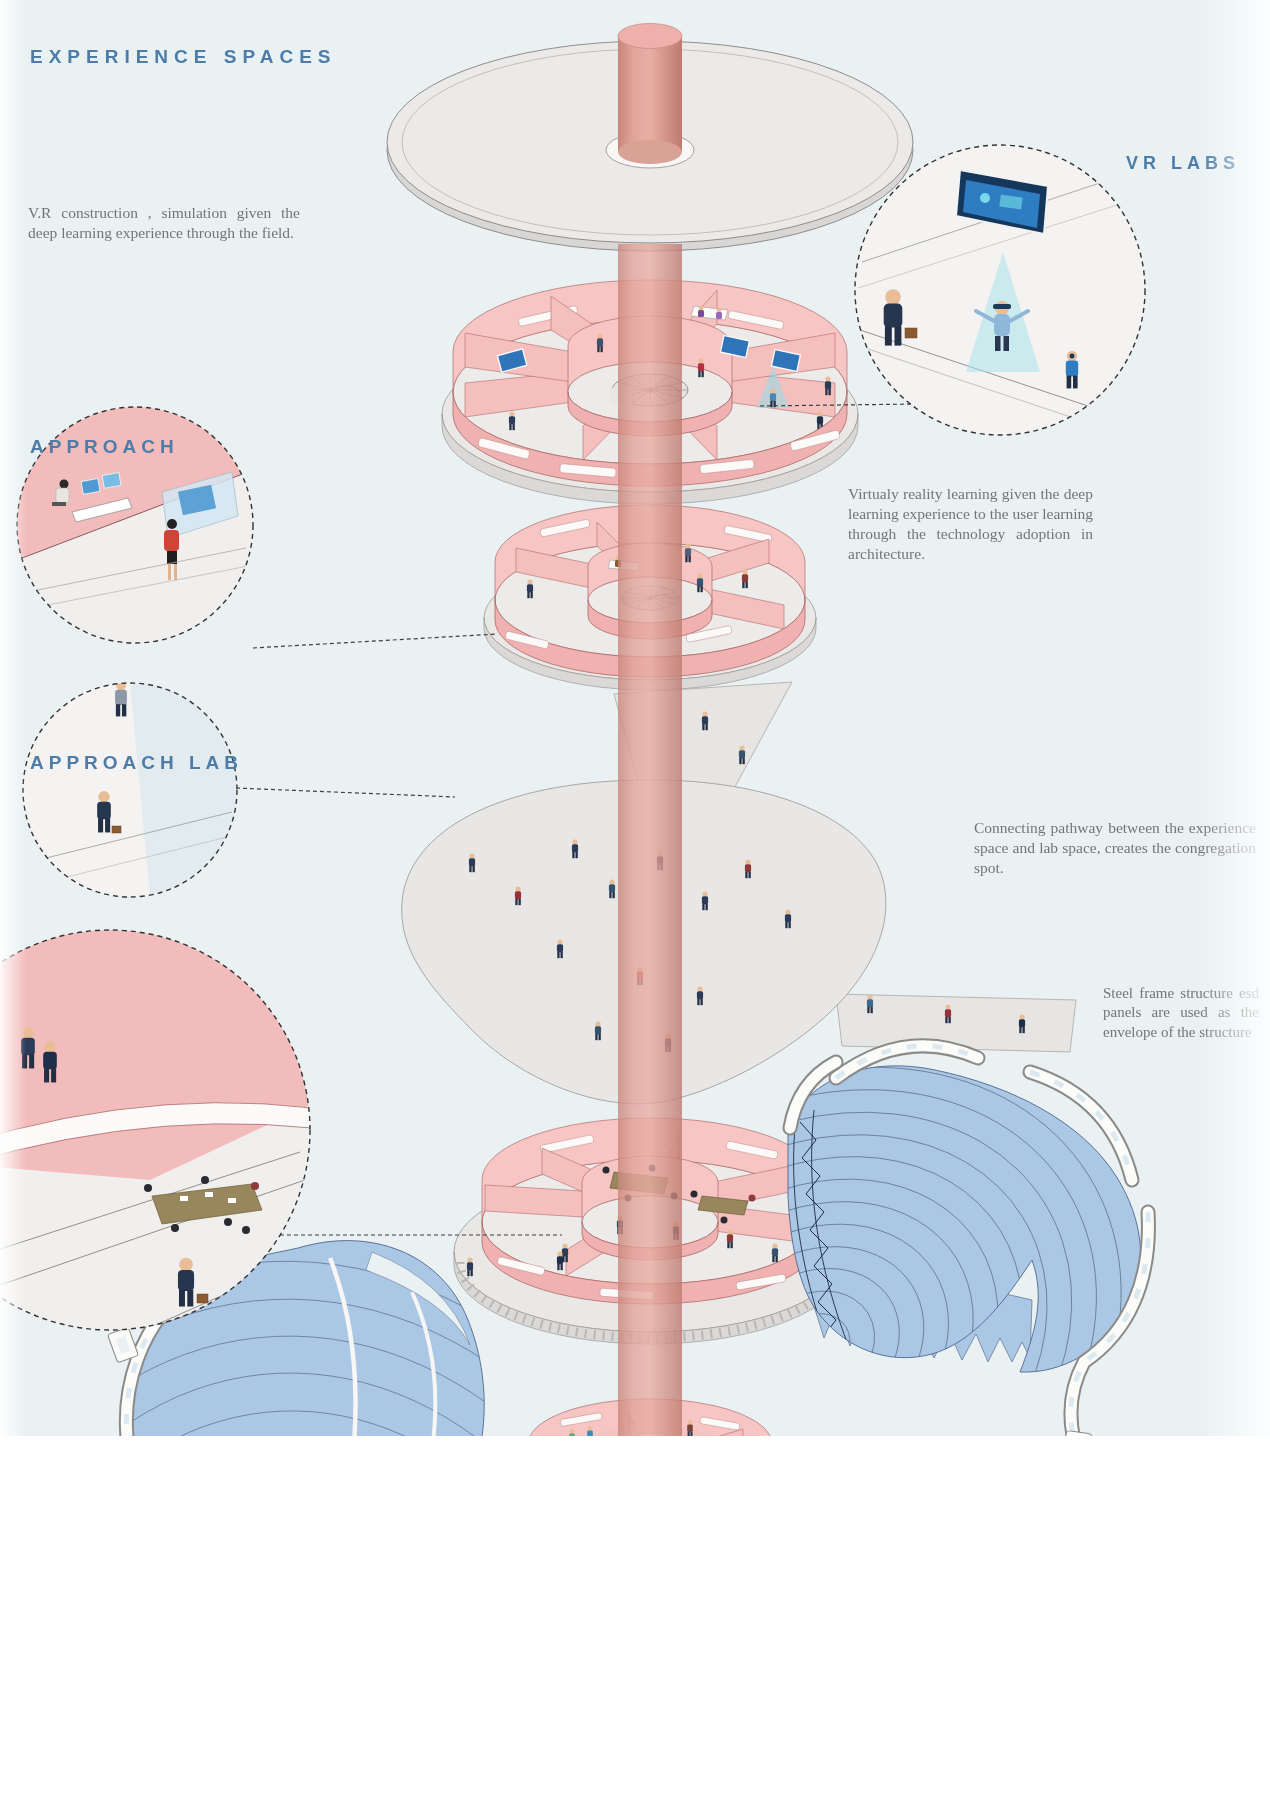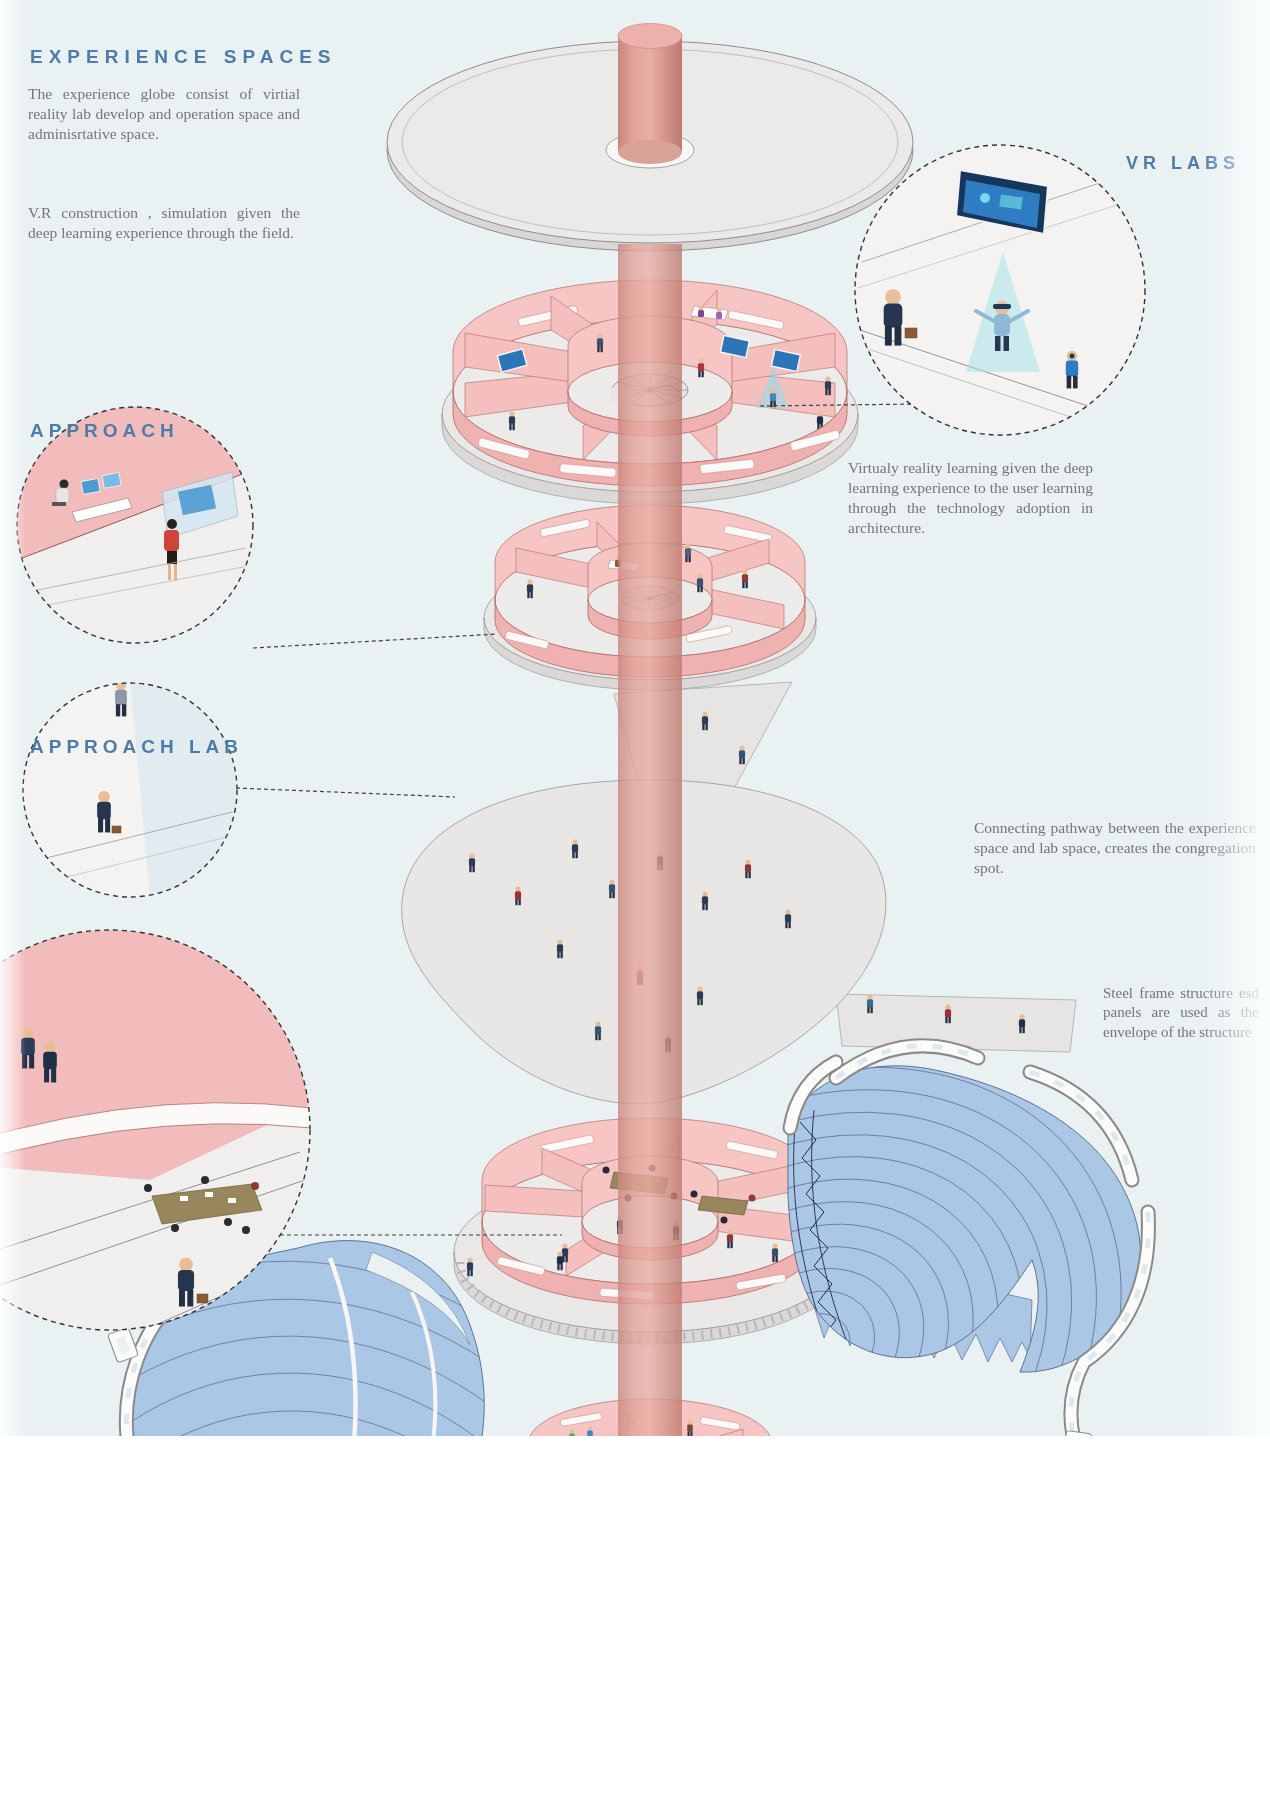--- a/index.html
+++ b/index.html
@@ -7,21 +7,21 @@
          background:var(--background,#e9f1f3);
          font-family:"Liberation Serif",serif;}
   .edge-l{position:absolute;left:0;top:0;width:26px;height:100%;
           background:linear-gradient(90deg,rgba(255,255,255,.9),rgba(255,255,255,0));}
   .edge-r{position:absolute;right:0;top:0;width:70px;height:100%;
           background:linear-gradient(270deg,rgba(252,255,255,.95),rgba(255,255,255,0));}
   svg{position:absolute;left:0;top:0;}
   .heading{position:absolute;font-family:"Liberation Sans",sans-serif;
            color:var(--heading-blue,#4d7ca8);font-weight:700;white-space:nowrap;}
   .h1{font-size:19px;letter-spacing:6px;}
-  .h2{font-size:19px;letter-spacing:5px;}
+  .h2{font-size:19px;letter-spacing:5px;margin-top:16px;}
   .h3{font-size:18px;letter-spacing:5px;}
   .para{position:absolute;color:var(--body-text-gray,#757575);font-size:15.5px;
         line-height:1.29;text-align:justify;}
   .para.small{font-size:15px;}
   
   .pinkF{fill:#f0b1b1;stroke:#ad6b6a;stroke-width:.8}
   .pinkB{fill:#f7c6c4;stroke:#ad6b6a;stroke-width:.7}
   .floorE{fill:#ecebe9;stroke:#ad6b6a;stroke-width:.7}
   .plate{fill:#eae8e6;stroke:#9a9896;stroke-width:.8}
   .plateRim{fill:#dbd9d7;stroke:#9a9896;stroke-width:.7}
@@ -517,32 +517,31 @@
         <circle cx="1235" cy="1705" r="4" fill="#888"></circle>
       </g>
       <path d="M1130,1700 Q1200,1660 1255,1672" fill="none" stroke="#333" stroke-width="1"></path>
     </g>
     <circle class="ccirc" cx="1055" cy="1600" r="148"></circle>
   </g>
 </svg>
 
 <div class="heading h1" style="left:30px;top:46px">EXPERIENCE SPACES</div>
 
-<div class="para" style="left:28px;top:84px;width:272px">The experience globe consist of virtial reality lab develop and operation space and adminisrtative space.</div>
 
 
 <div class="para" style="left:28px;top:203px;width:272px">V.R construction , simulation given the deep learning experience through the field.</div>
 
 <div class="heading h2" style="left:30px;top:420px">APPROACH</div>
 
 <div class="heading h2" style="left:30px;top:736px">APPROACH LAB</div>
 
 <div class="heading h3" style="left:1126px;top:153px">VR LABS</div>
 
-<div class="para" style="left:848px;top:458px;width:245px">Virtualy reality learning given the deep learning experience to the user learning through the technology adoption in architecture.</div>
+<div class="para" style="left:848px;top:484px;width:245px">Virtualy reality learning given the deep learning experience to the user learning through the technology adoption in architecture.</div>
 
 <div class="para" style="left:974px;top:818px;width:282px">Connecting pathway between the experience space and lab space, creates the congregation spot.</div>
 
 <div class="para small" style="left:1103px;top:984px;width:156px">Steel frame structure esd panels are used as the envelope of the structure</div>
 
 <div class="edge-l"></div>
 <div class="edge-r"></div>
 </div>
 
 </body></html>

